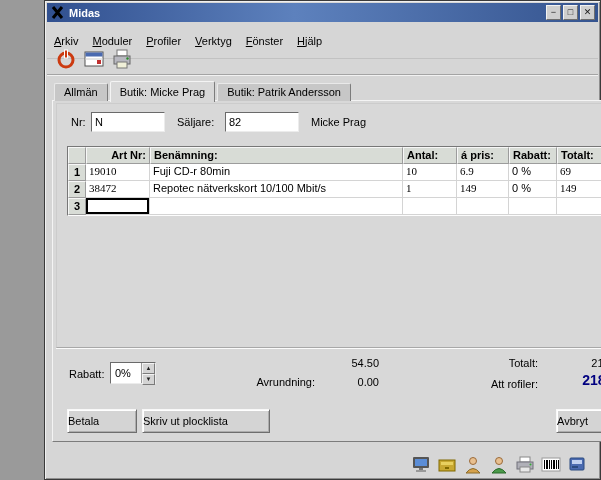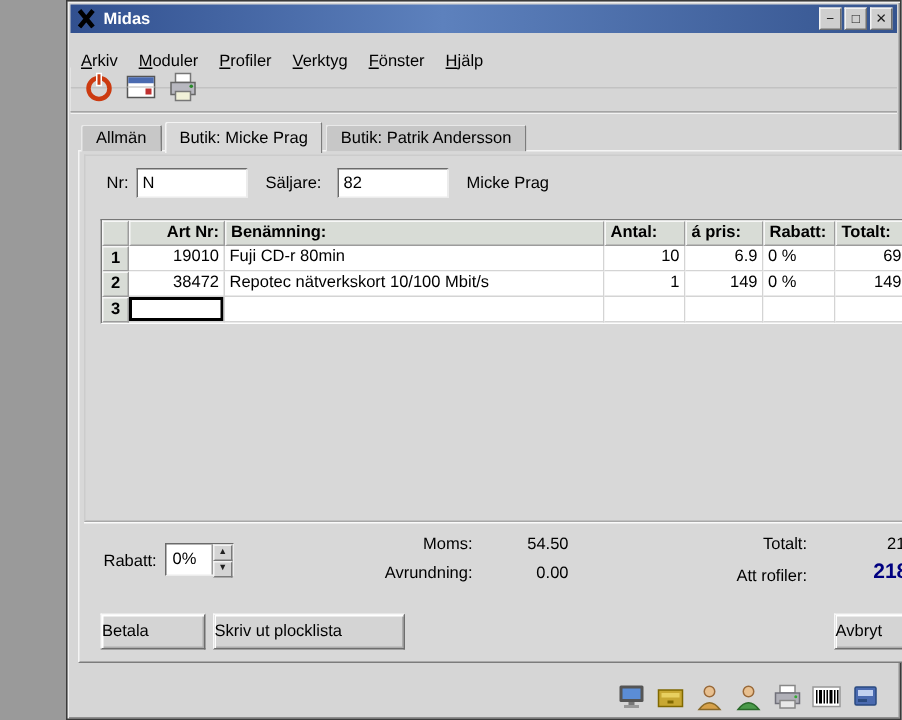--- a/index.html
+++ b/index.html
@@ -56,21 +56,21 @@
   
   .table{left:14px;top:45px;width:557px;display:grid;
          grid-template-columns:18px 64px 253px 54px 52px 48px 48px 20px;grid-auto-rows:17px;
          border:1px solid;border-color:#777 #fdfdfd #fdfdfd #777;background:#fff;}
   .th,.rh{background:#d8dcd6;border:1px solid;border-color:#f7f7f7 #9c9c9c #9c9c9c #f7f7f7;
           font-weight:bold;overflow:hidden;white-space:nowrap;line-height:14px;padding:0 3px;}
   .rh{text-align:center;padding:0;}
   .th.r{text-align:right;}
   .td{background:#fff;border-right:1px solid #d4d4d4;border-bottom:1px solid #d4d4d4;
       line-height:15px;padding:0 3px;overflow:hidden;white-space:nowrap;}
-  .td.r{text-align:right;}
+  .td.r{text-align:left;font-family:Liberation Serif, serif;}
   .td.sel{box-shadow:inset 0 0 0 2px #000;}
   .td.trash-cell{display:flex;align-items:center;justify-content:center;padding:0;}
 
   
   .tlabel,.tvalue{white-space:nowrap;}
   .rabatt-label{left:16px;top:267px;}
   .spinbox{left:57px;top:261px;width:46px;height:22px;background:#fff;border:1px solid;
            border-color:#6a6a6a #ececec #ececec #6a6a6a;display:flex;}
   .spin-value{flex:1;line-height:20px;padding-left:4px;}
   .spin-buttons{width:14px;display:flex;flex-direction:column;border-left:1px solid #9a9a9a;}
@@ -230,21 +230,20 @@
 
     <span class="tlabel rabatt-label">Rabatt:</span>
     <div class="spinbox">
       <span class="spin-value">0%</span>
       <span class="spin-buttons">
           <span class="spin-up">▲</span>
           <span class="spin-down">▼</span>
         </span>
     </div>
 
-    <span class="tlabel moms-label">Moms:</span>
     <span class="tvalue moms-value">54.50</span>
     <span class="tlabel avr-label">Avrundning:</span>
     <span class="tvalue avr-value">0.00</span>
 
     <span class="tlabel totalt-label">Totalt:</span>
     <span class="tvalue totalt-value">218.00</span>
     <span class="tlabel attbetala-label">Att rofiler:</span>
     <span class="tvalue attbetala-value">218.00</span>
 
     <button class="btn btn-betala">Betala</button>

